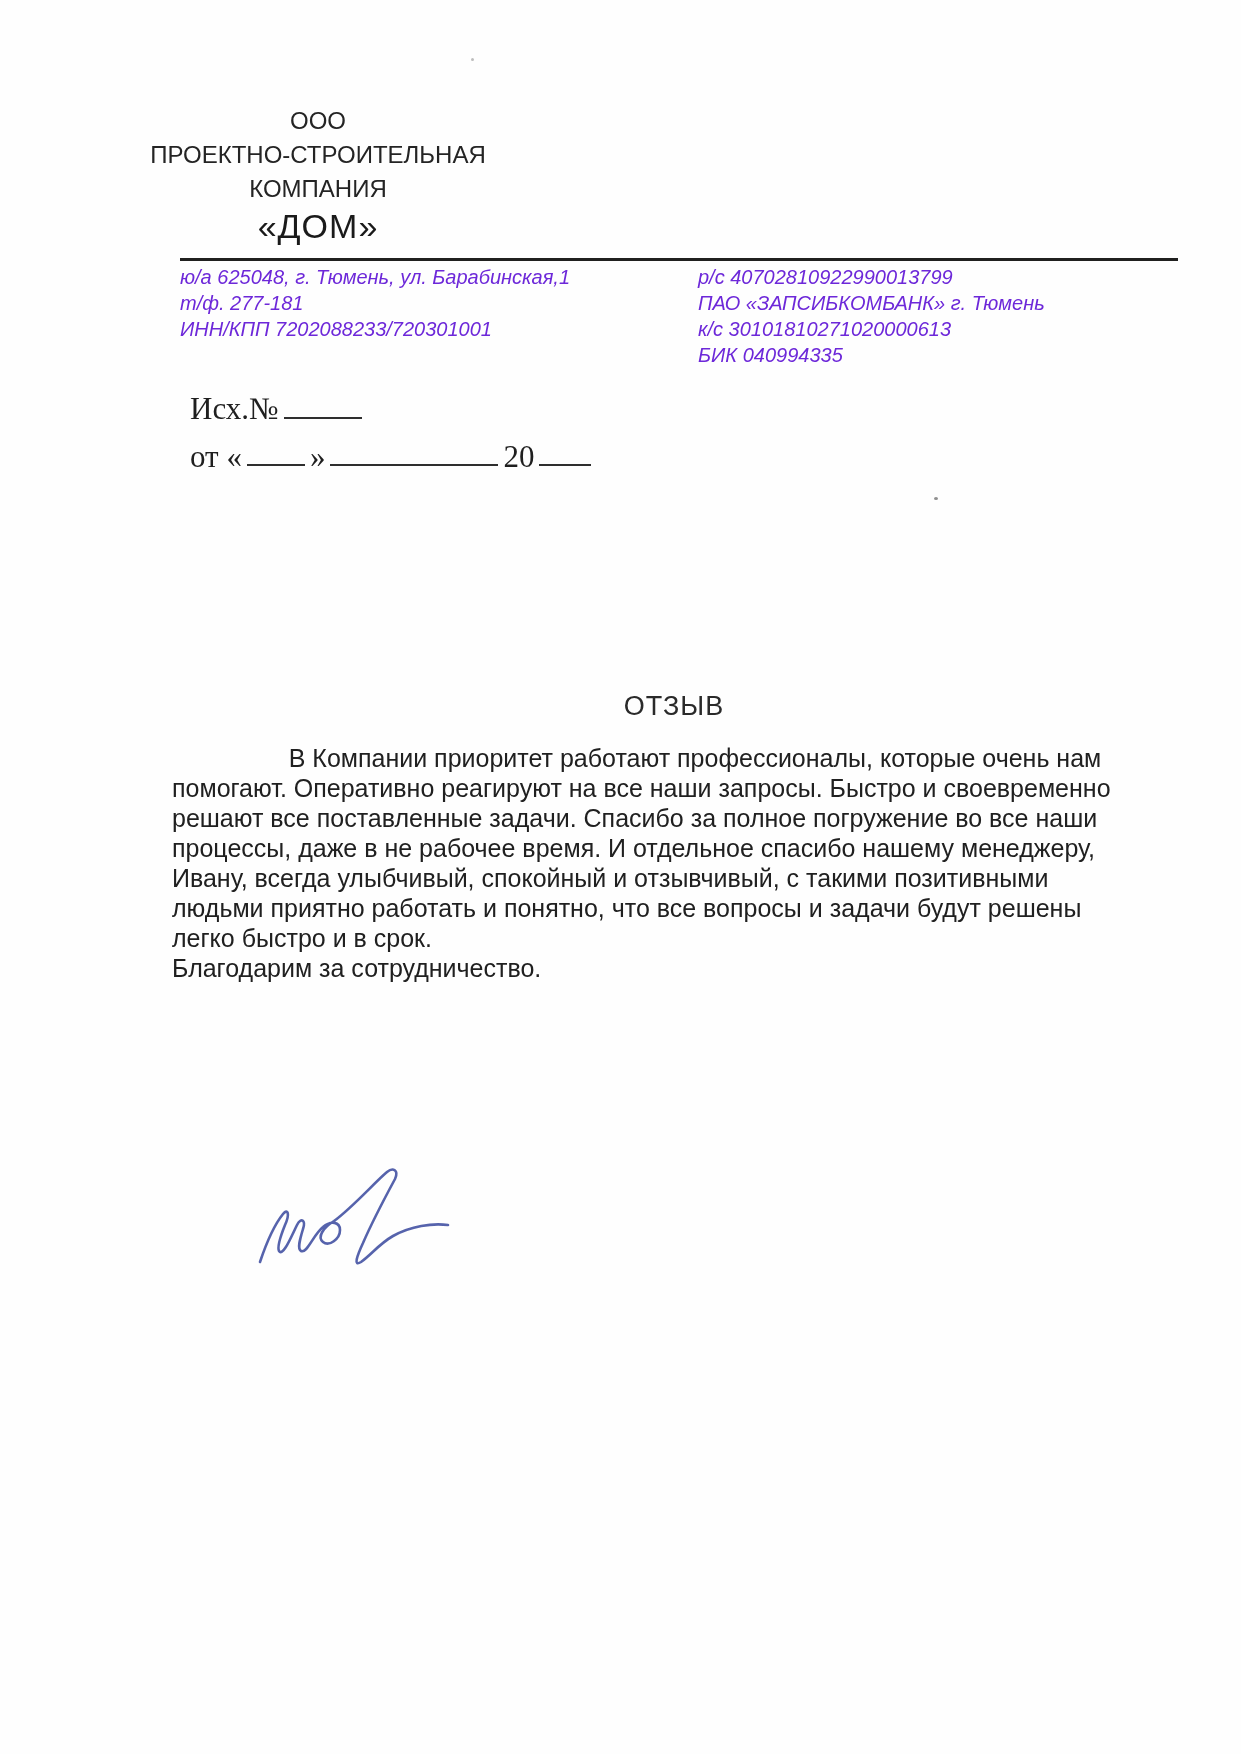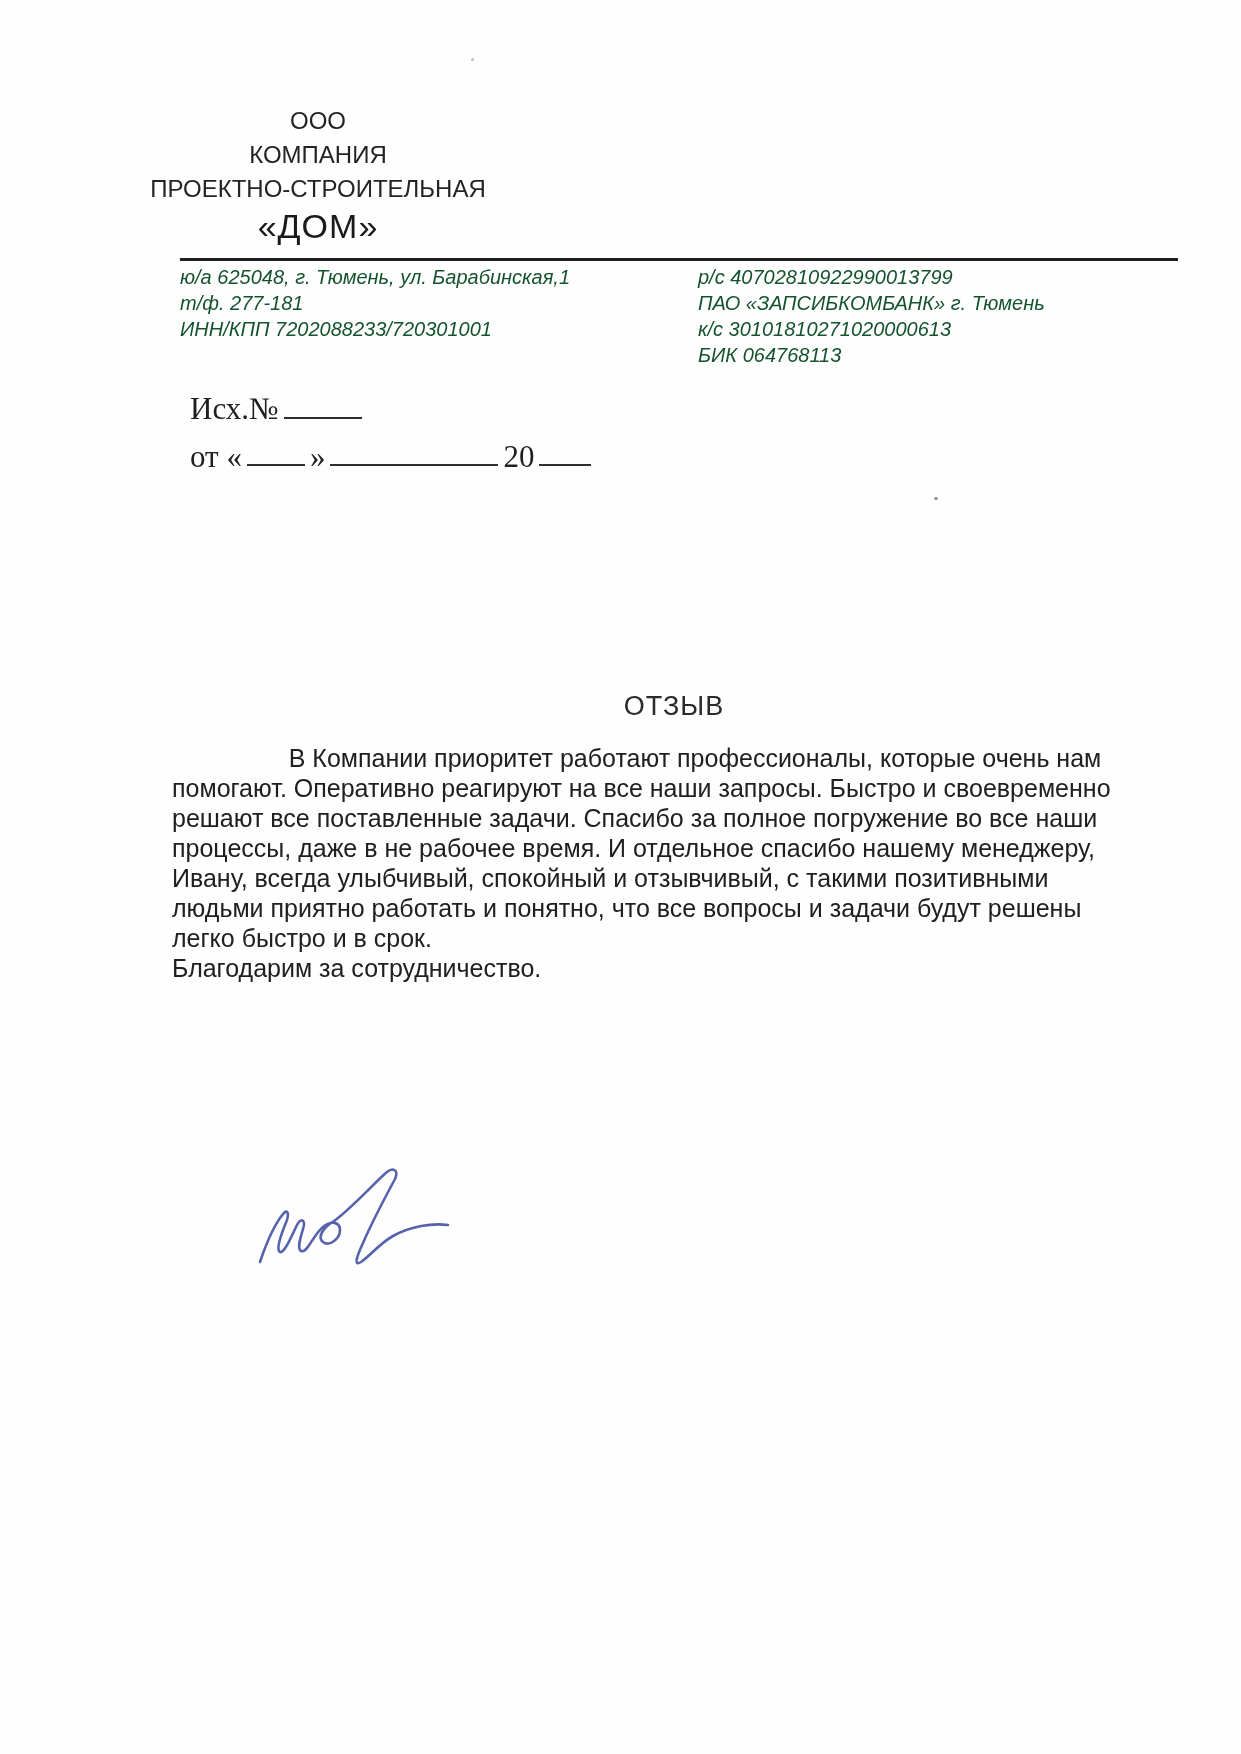--- a/index.html
+++ b/index.html
@@ -39,21 +39,21 @@
     top: 258px;
     width: 998px;
     height: 3px;
     background: #20201f;
   }
   .details {
     position: absolute;
     font-style: italic;
     font-size: 20px;
     line-height: 26px;
-    color: #14532d;
+    color: #6d28d9;
     white-space: nowrap;
   }
   .details.left  { left: 180px; top: 264px; }
   .details.right { left: 698px; top: 264px; }
 
   
   .ref-block {
     position: absolute;
     left: 190px;
     top: 384px;
@@ -117,38 +117,38 @@
   .speck.s1 { left: 934px; top: 497px; width: 4px; height: 3px; }
   .speck.s2 { left: 471px; top: 58px;  width: 3px; height: 3px; background:#bdbdbd; }
 </style>
 </head>
 <body>
 
 <div class="page">
 
   <div class="letterhead">
     <div>ООО</div>
+    <div>ПРОЕКТНО-СТРОИТЕЛЬНАЯ</div>
     <div>КОМПАНИЯ</div>
-    <div>ПРОЕКТНО-СТРОИТЕЛЬНАЯ</div>
     <div class="org-name">«ДОМ»</div>
   </div>
 
   <div class="divider"></div>
 
   <div class="details left">
     <div class="detail-line">ю/а 625048, г. Тюмень, ул. Барабинская,1</div>
     <div class="detail-line">т/ф. 277-181</div>
     <div class="detail-line">ИНН/КПП 7202088233/720301001</div>
   </div>
 
   <div class="details right">
     <div class="detail-line">р/с 40702810922990013799</div>
     <div class="detail-line">ПАО «ЗАПСИБКОМБАНК»  г. Тюмень</div>
     <div class="detail-line">к/с 30101810271020000613</div>
-    <div class="detail-line">БИК 064768113</div>
+    <div class="detail-line">БИК 040994335</div>
   </div>
 
   <div class="ref-block">
     <div class="ref-row">
       <span>Исх.№</span><span class="blank w-num"></span>
     </div>
     <div class="ref-row">
       <span>от «</span><span class="blank w-day"></span><span>»</span><span class="blank w-month"></span><span>20</span><span class="blank w-year"></span>
     </div>
   </div>

